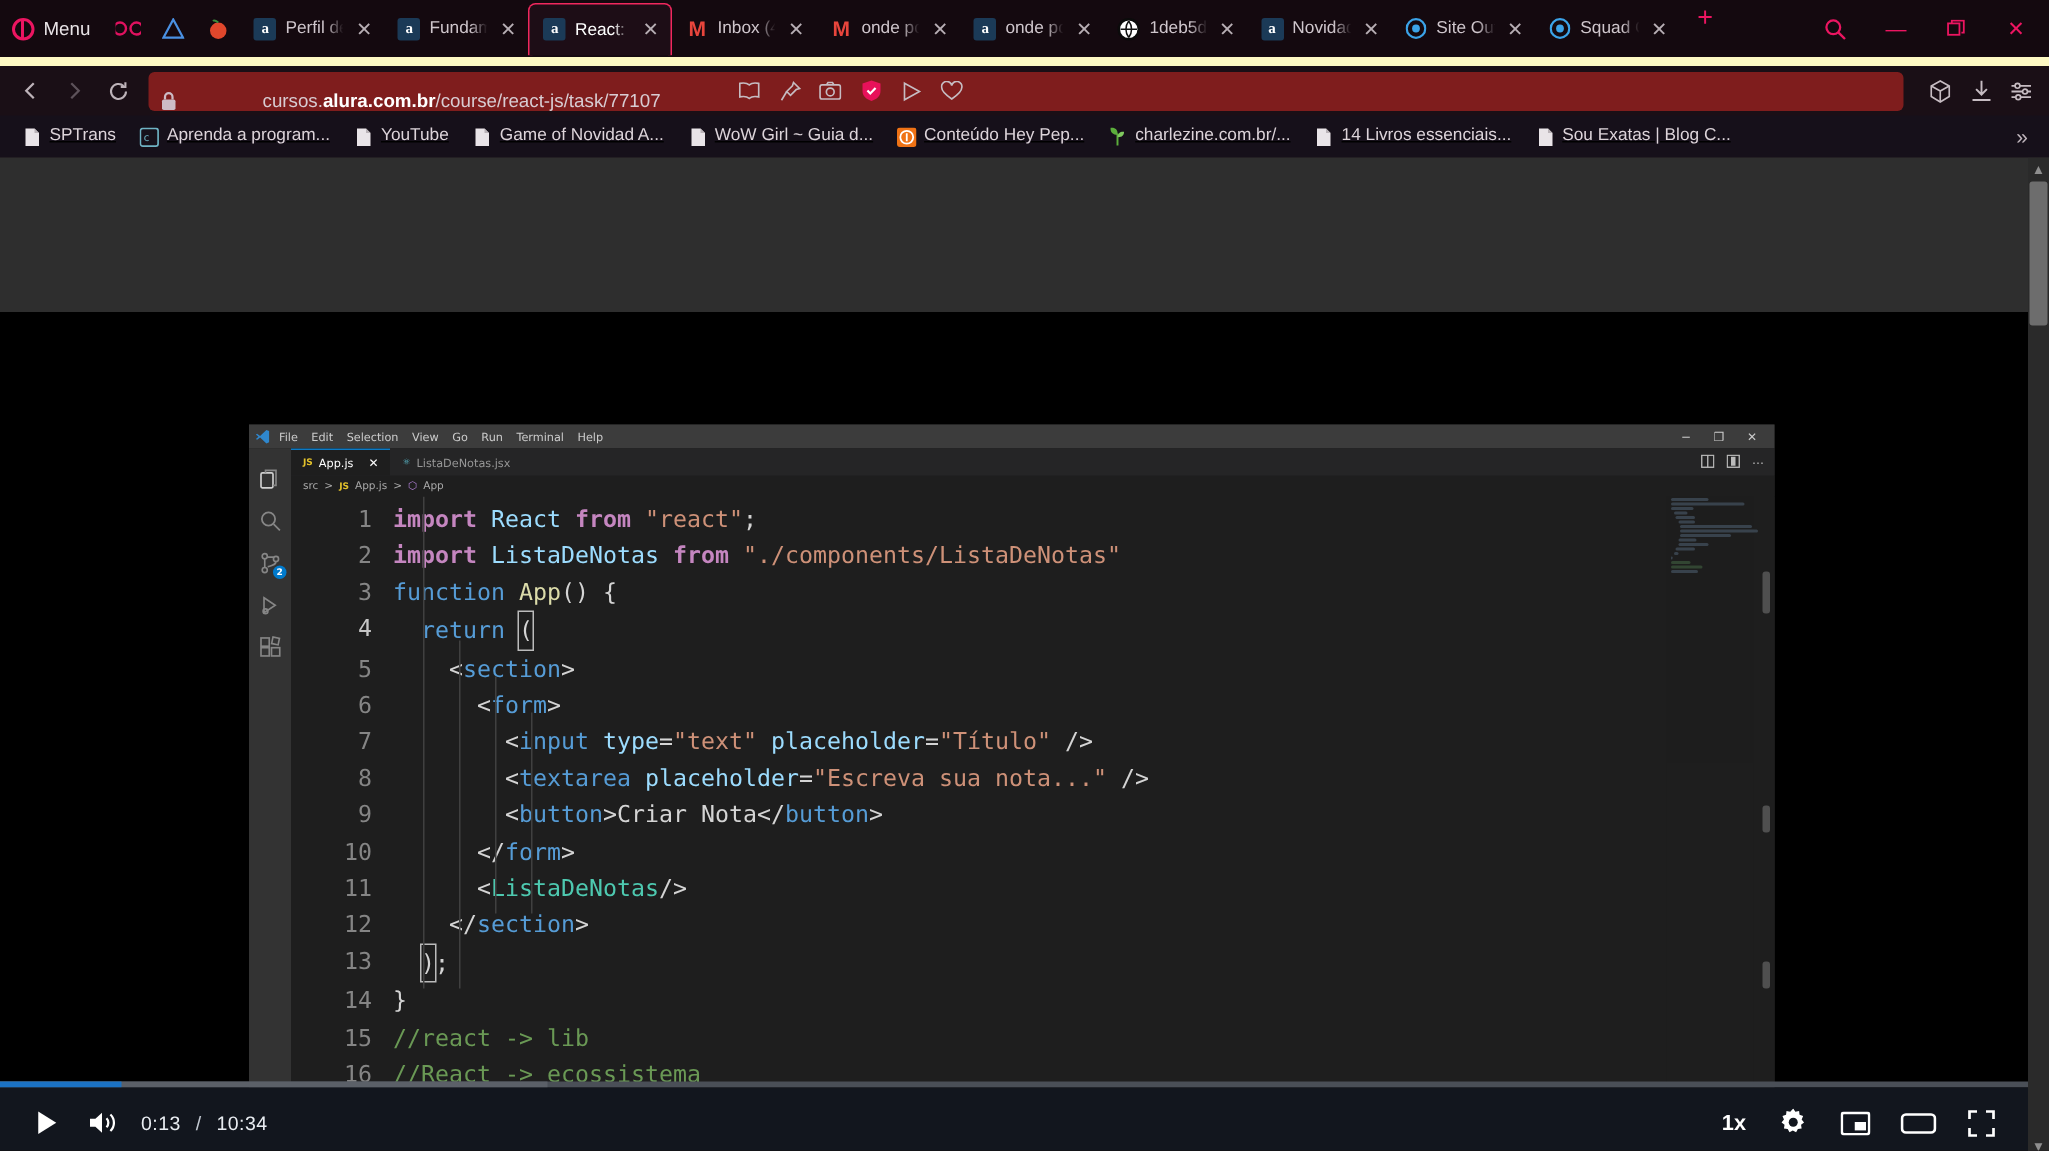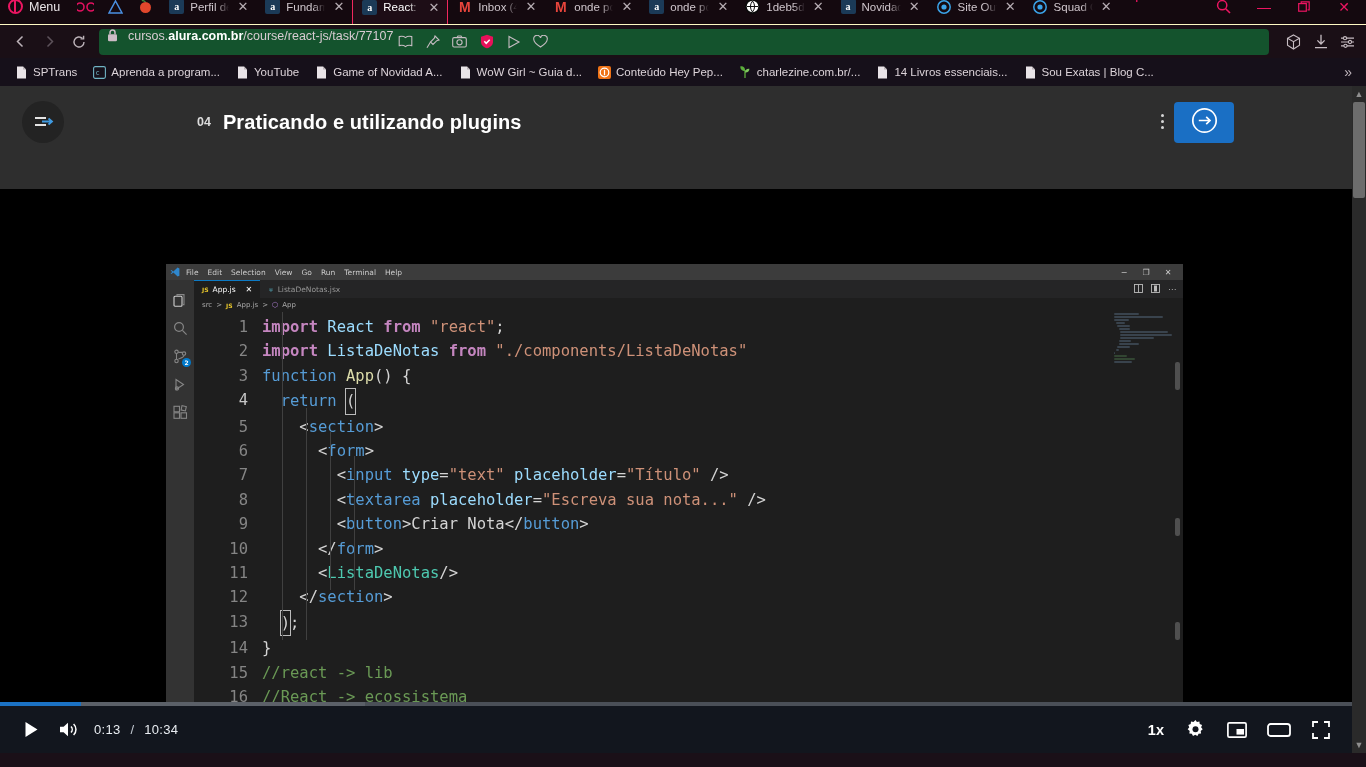--- a/index.html
+++ b/index.html
@@ -5,23 +5,23 @@
   * { box-sizing: border-box; margin: 0; padding: 0; }
   html, body {
     width: 1366px; height: 767px;
     background: #1a1018;
     font-family: "Liberation Sans", sans-serif;
     overflow: hidden;
   }
 
   
   .tabstrip {
-    height: 25px; background: #14090f;
-    display: flex; align-items: flex-end; position: relative;
-    border-bottom: 1px solid #fef9c3;
+    height: 44px; background: #14090f;
+    display: flex; align-items: center; position: relative;
+    border-bottom: 6px solid #fef9c3;
   }
   .menu-btn { display: flex; align-items: center; gap: 6px; padding: 0 10px 0 8px; height: 35px; }
   .menu-ring {
     width: 15px; height: 15px; border: 2px solid #ec1561; border-radius: 50%;
     position: relative; flex: 0 0 auto;
   }
   .menu-ring::after {
     content: ""; position: absolute; left: 3.5px; top: -1px;
     width: 2px; height: 13px; background: #ec1561; border-radius: 1px;
   }
@@ -58,38 +58,38 @@
   .winbtn { width: 40px; height: 35px; display: flex; align-items: center;
             justify-content: center; color: #ec1561; font-size: 14px; }
   .searchglass { width: 42px; height: 35px; display:flex; align-items:center; justify-content:center; }
 
   
   .navbar { height: 33px; background: #1a0f16; display: flex; align-items: center; padding: 0 6px; }
   .navbtn { width: 29px; height: 28px; display: flex; align-items: center;
             justify-content: center; color: #b9b0b6; font-size: 14px; }
   .navbtn.dim { color: #5d525a; }
   .urlbox {
-    flex: 1; height: 26px; background: #14532d; border-radius: 4px;
-    display: flex; align-items: flex-start; padding: 0 8px; margin: 0 6px; min-width: 0;
+    flex: 1; height: 26px; background: #7f1d1d; border-radius: 4px;
+    display: flex; align-items: flex-end; padding: 0 8px; margin: 0 6px; min-width: 0; gap: 47px;
   }
   .lock { margin-right: 10px; display: flex; align-items: center; }
   .urltext { font-size: 12.5px; color: #d8ccd2; white-space: nowrap; overflow: hidden; }
   .urltext b { color: #fff; font-weight: 700; }
   .urlicons { display: flex; align-items: center; gap: 2px; }
   .uicon { width: 25px; height: 26px; display: flex; align-items: center;
            justify-content: center; color: #c6bcc2; }
   .navright { display: flex; align-items: center; gap: 2px; padding-left: 6px; }
 
   
   .bookmarks {
     height: 28px; background: #16101a; display: flex; align-items: center;
     padding: 0 8px; gap: 2px; overflow: hidden;
   }
-  .bm { display: flex; align-items: center; gap: 5px; padding: 3px 7px;
-        border-radius: 3px; white-space: nowrap; flex: 0 0 auto; }
+  .bm { display: flex; gap: 5px; padding: 3px 7px;
+        border-radius: 3px; white-space: nowrap; flex: 0 0 auto; text-decoration: underline; }
   .bm-ico { width: 13px; height: 14px; flex: 0 0 auto; display:flex;
             align-items:center; justify-content:center; }
   .bm-label { font-size: 11.5px; color: #ddd4da; }
   .bm-overflow { margin-left: auto; color: #c0b6bd; font-size: 14px; padding: 0 6px; flex: 0 0 auto; }
 
   
   .page { height: 667px; background: #2e2e2e; position: relative; overflow: hidden; }
   .scrollbar-col {
     position: absolute; right: 0; top: 0; width: 14px; height: 100%;
     background: #2a2a2a; z-index: 40;
@@ -488,43 +488,20 @@
           <path d="M7 .6v3h3" fill="#b9b2b7"></path>
         </svg>
       </span>
     <span class="bm-label">Sou Exatas | Blog C...</span>
   </div>
   <div class="bm-overflow">»</div>
 </div>
 
 <div class="page">
 
-  <div class="course-header">
-    <div class="hamburger-circle">
-      <svg width="22" height="16" viewBox="0 0 22 16">
-        <path d="M3 4h11M3 11h11" stroke="#e4e4e4" stroke-width="1.8"></path>
-        <path d="M10 7.5h10M16.5 4.5l3.5 3-3.5 3" fill="none" stroke="#3f9ae0" stroke-width="1.8"></path>
-      </svg>
-    </div>
-    <span class="chapter-num">04</span>
-    <span class="chapter-title">Praticando e utilizando plugins</span>
-    <div class="next-btn">
-      <span>
-        <svg width="27" height="27" viewBox="0 0 27 27">
-            <circle cx="13.5" cy="13.5" r="11.7" fill="none" stroke="#fff" stroke-width="1.7"></circle>
-            <path d="M7.8 13.5h11.2M15.2 9.8l3.8 3.7-3.8 3.7" fill="none" stroke="#fff" stroke-width="1.7"></path>
-          </svg>
-      </span>
-    </div>
-    <div class="kebab">
-        <i></i>
-        <i></i>
-        <i></i>
-      </div>
-  </div>
 
   <div class="player">
     <div class="video-stage">
 
       <div class="dim-left"></div>
       <div class="dim-right"></div>
       <div class="dim-top"></div>
 
       <div class="vscode">
         <div class="vs-title">

